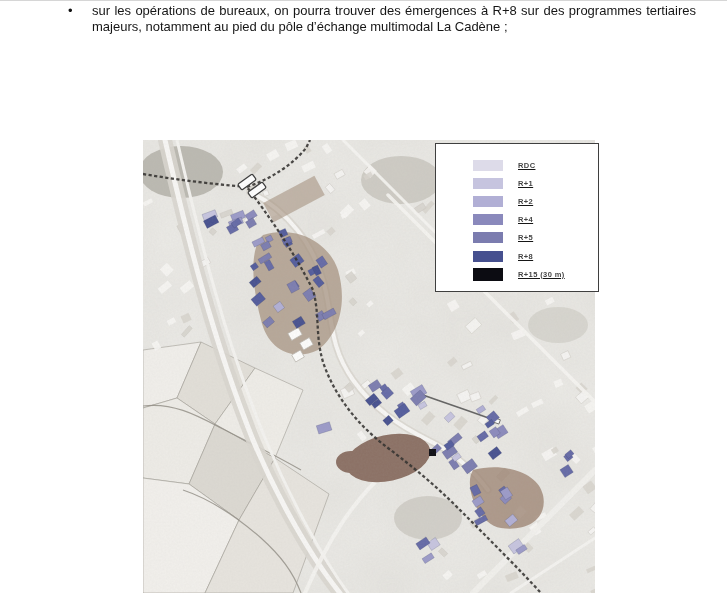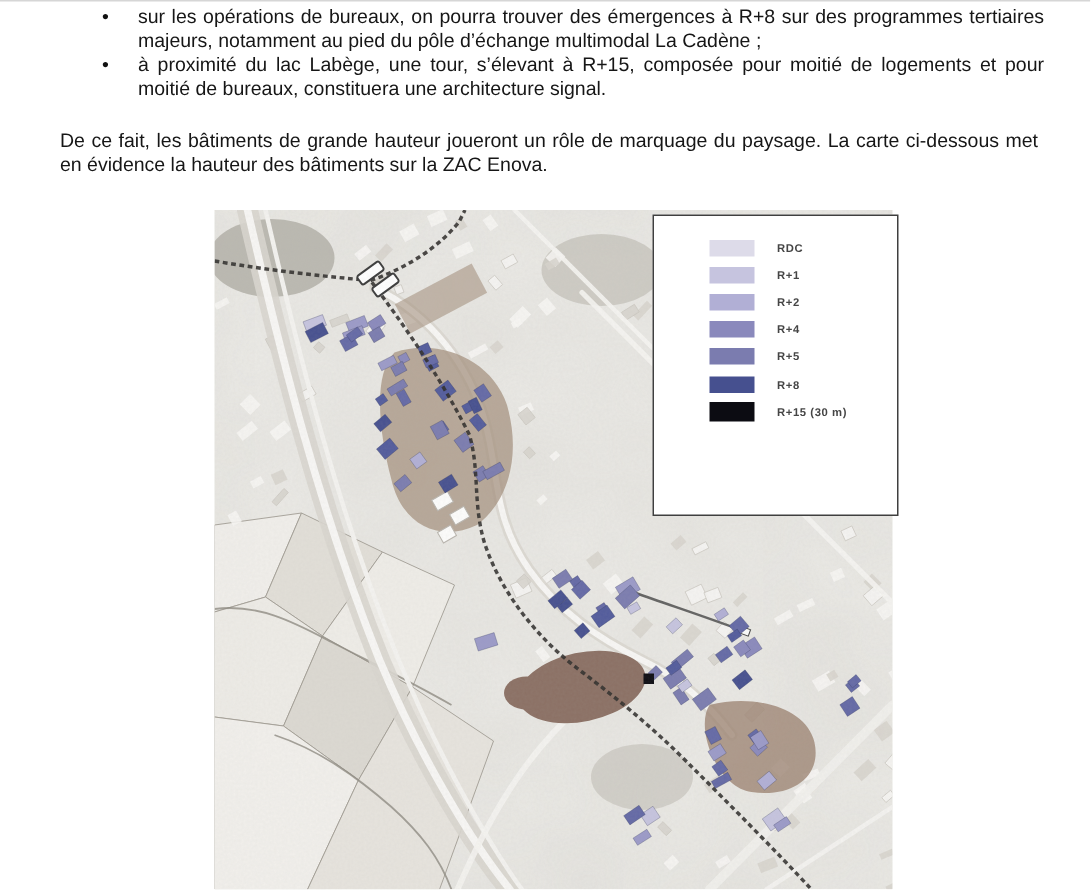--- a/index.html
+++ b/index.html
@@ -19,44 +19,42 @@
   .para{
     position:absolute;left:40px;top:86px;width:652px;margin:0;
     font-size:13px;line-height:16px;text-align:justify;
   }
   .map-figure{
     position:absolute;left:143px;top:140px;width:452px;height:453px;overflow:hidden;
     background:#ecebe7;
   }
   .map-figure svg{display:block;}
   .legend{
-    position:absolute;left:435px;top:143px;width:164px;height:201px;
+    position:absolute;left:435px;top:143px;width:164px;height:149px;
     background:#ffffff;border:1.3px solid #3f3f3f;box-sizing:border-box;
-    padding:12px 0 0 37px;z-index:5;
+    padding:12px 0 0 37px;z-index:5;text-decoration:underline;
   }
   .legend-row{display:flex;align-items:center;height:18.2px;}
   .legend-swatch{width:30px;height:11px;margin-right:15px;flex:none;}
   .legend-swatch.tall{height:13px;}
   .legend-label{
     font-size:7.5px;font-weight:bold;color:#454545;letter-spacing:.4px;
     white-space:nowrap;
   }
 </style>
 </head>
 <body>
 
 <div class="page">
   <div class="top-rule"></div>
 
   <ul class="bullets">
     <li>sur les opérations de bureaux, on pourra trouver des émergences à R+8 sur des programmes tertiaires majeurs, notamment au pied du pôle d’échange multimodal La Cadène ;</li>
-    <li>à proximité du lac Labège, une tour, s’élevant à R+15, composée pour moitié de logements et pour moitié de bureaux, constituera une architecture signal.</li>
   </ul>
 
-  <p class="para">De ce fait, les bâtiments de grande hauteur joueront un rôle de marquage du paysage. La carte ci-dessous met en évidence la hauteur des bâtiments sur la ZAC Enova.</p>
 
   <div class="map-figure">
     <svg id="mapSvg" width="452" height="453" viewBox="0 0 452 453" xmlns="http://www.w3.org/2000/svg">
       <defs>
         <filter id="mottle" x="0" y="0" width="100%" height="100%">
           <feTurbulence type="fractalNoise" baseFrequency="0.014" numOctaves="3" seed="11"></feTurbulence>
           <feColorMatrix type="matrix" values="0 0 0 0 0.58  0 0 0 0 0.56  0 0 0 0 0.52  0 0 0 0.40 0"></feColorMatrix>
         </filter>
         <filter id="grain" x="0" y="0" width="100%" height="100%">
           <feTurbulence type="fractalNoise" baseFrequency="0.55" numOctaves="2" seed="7"></feTurbulence>

